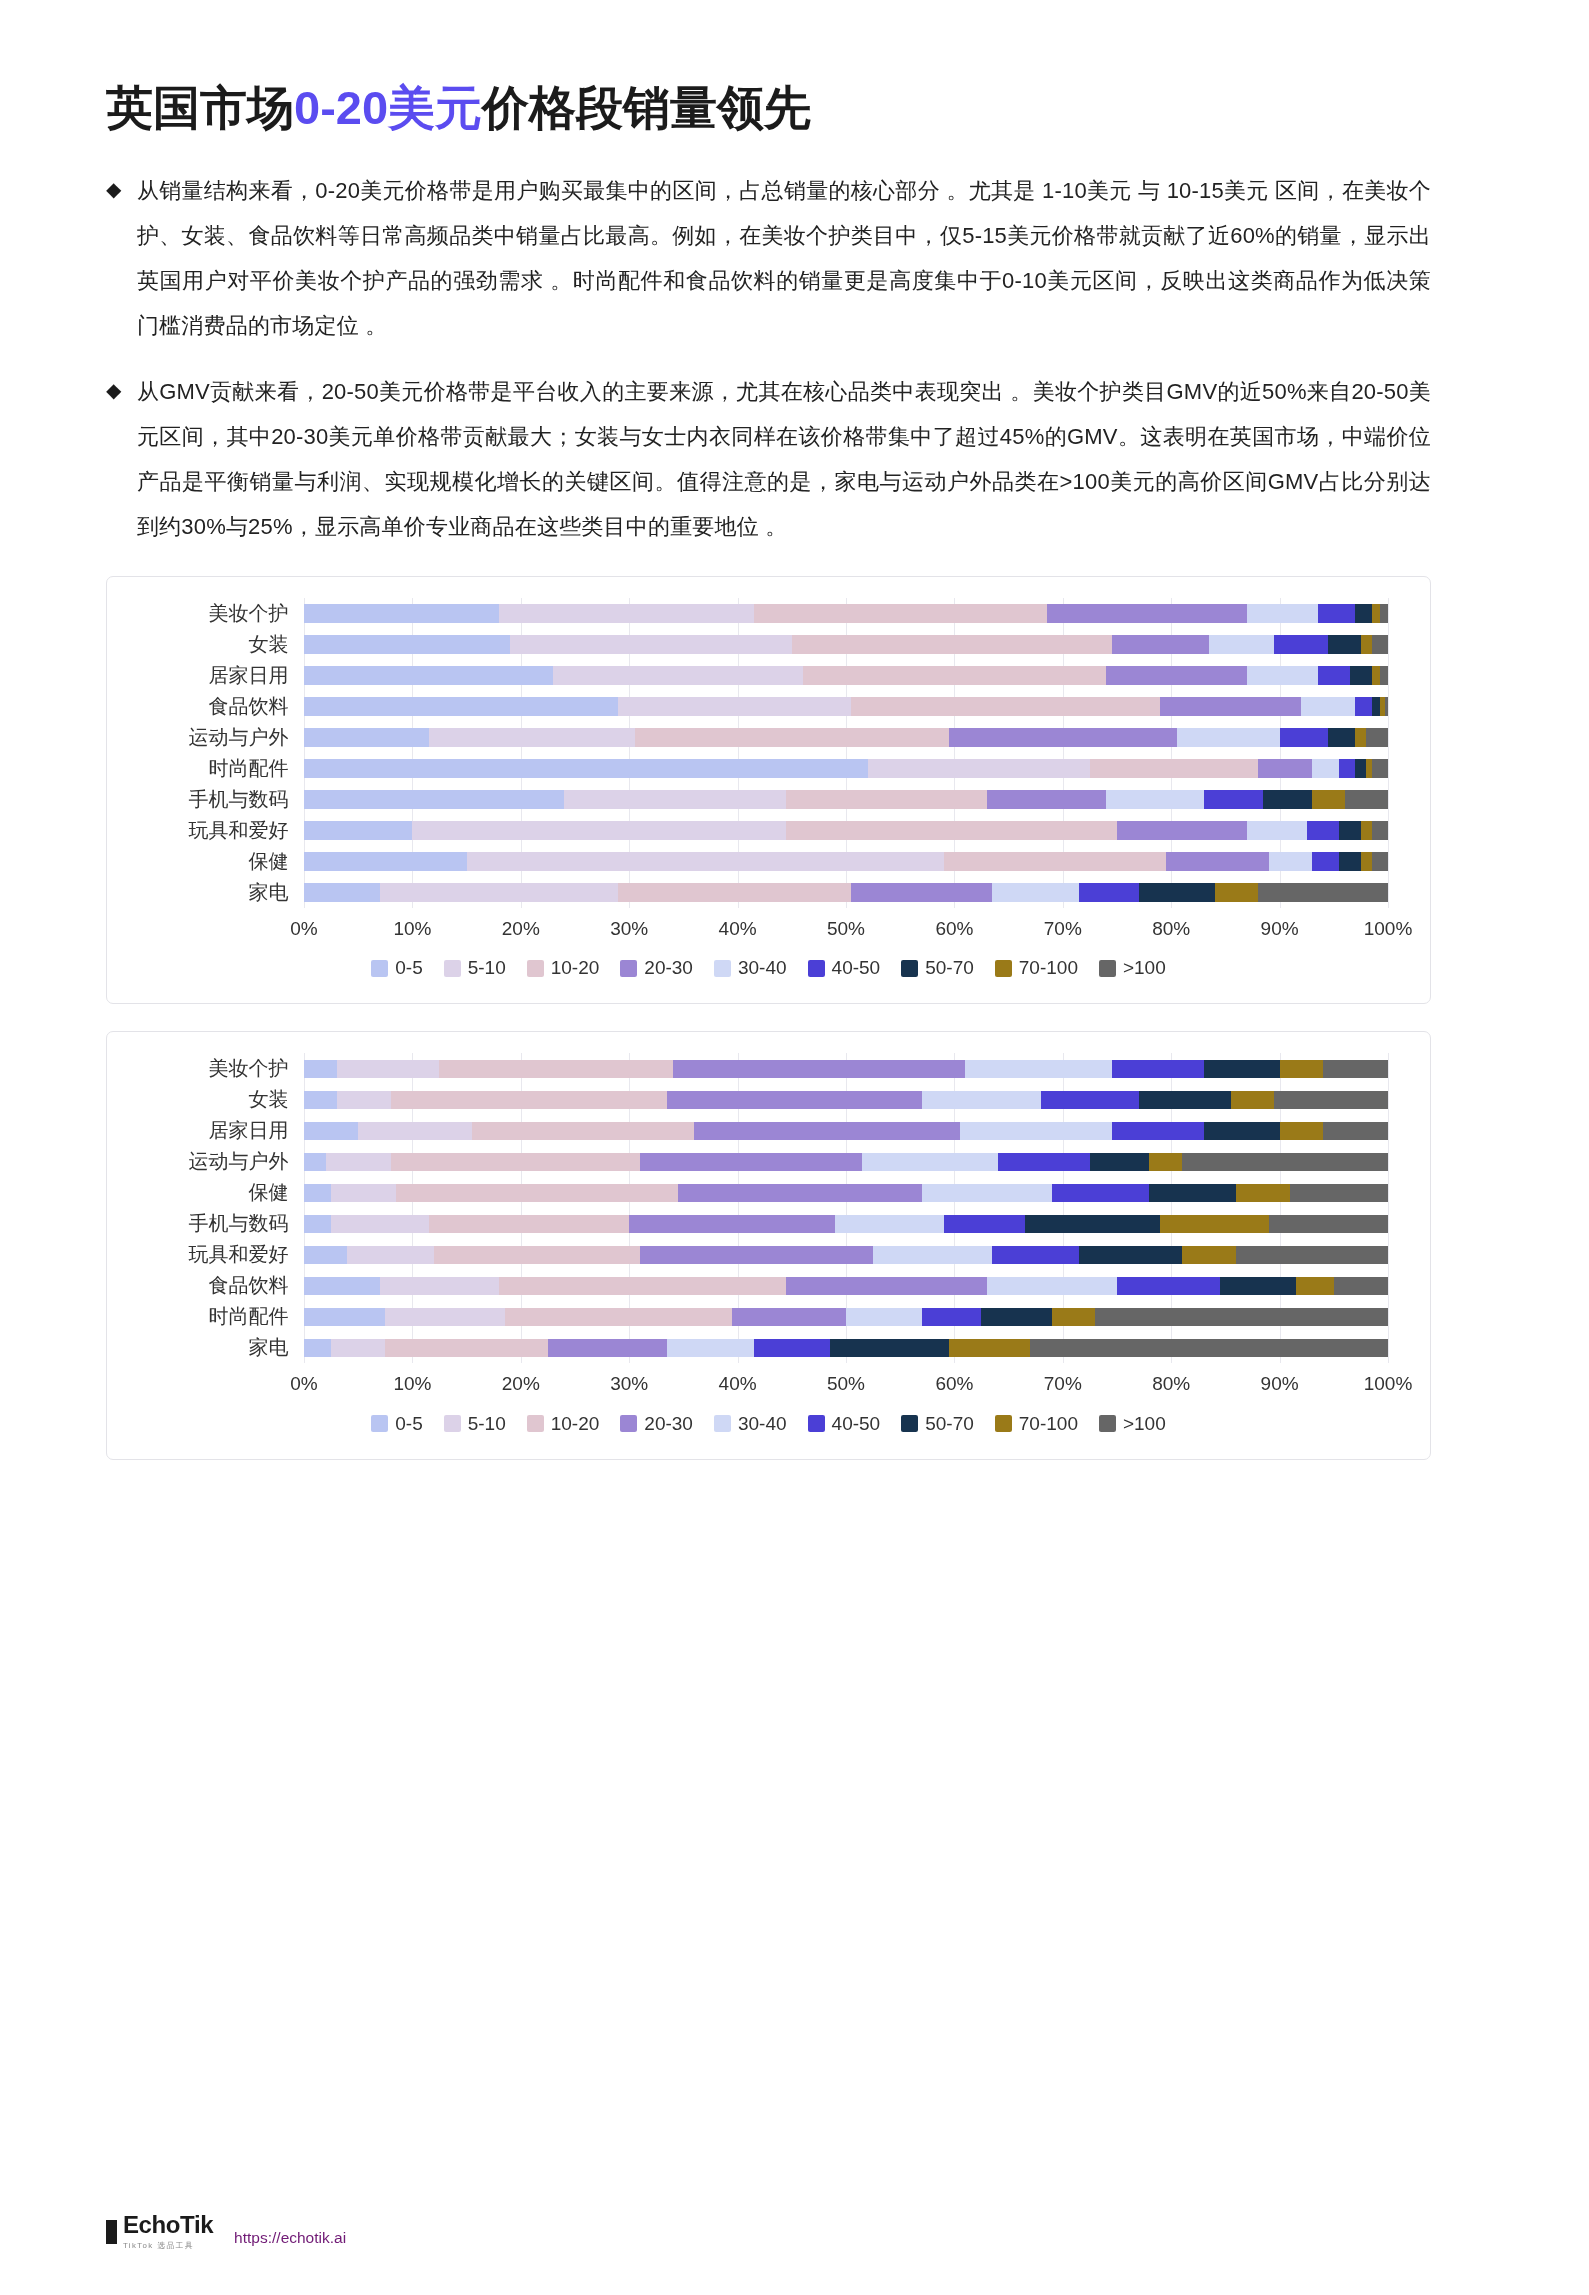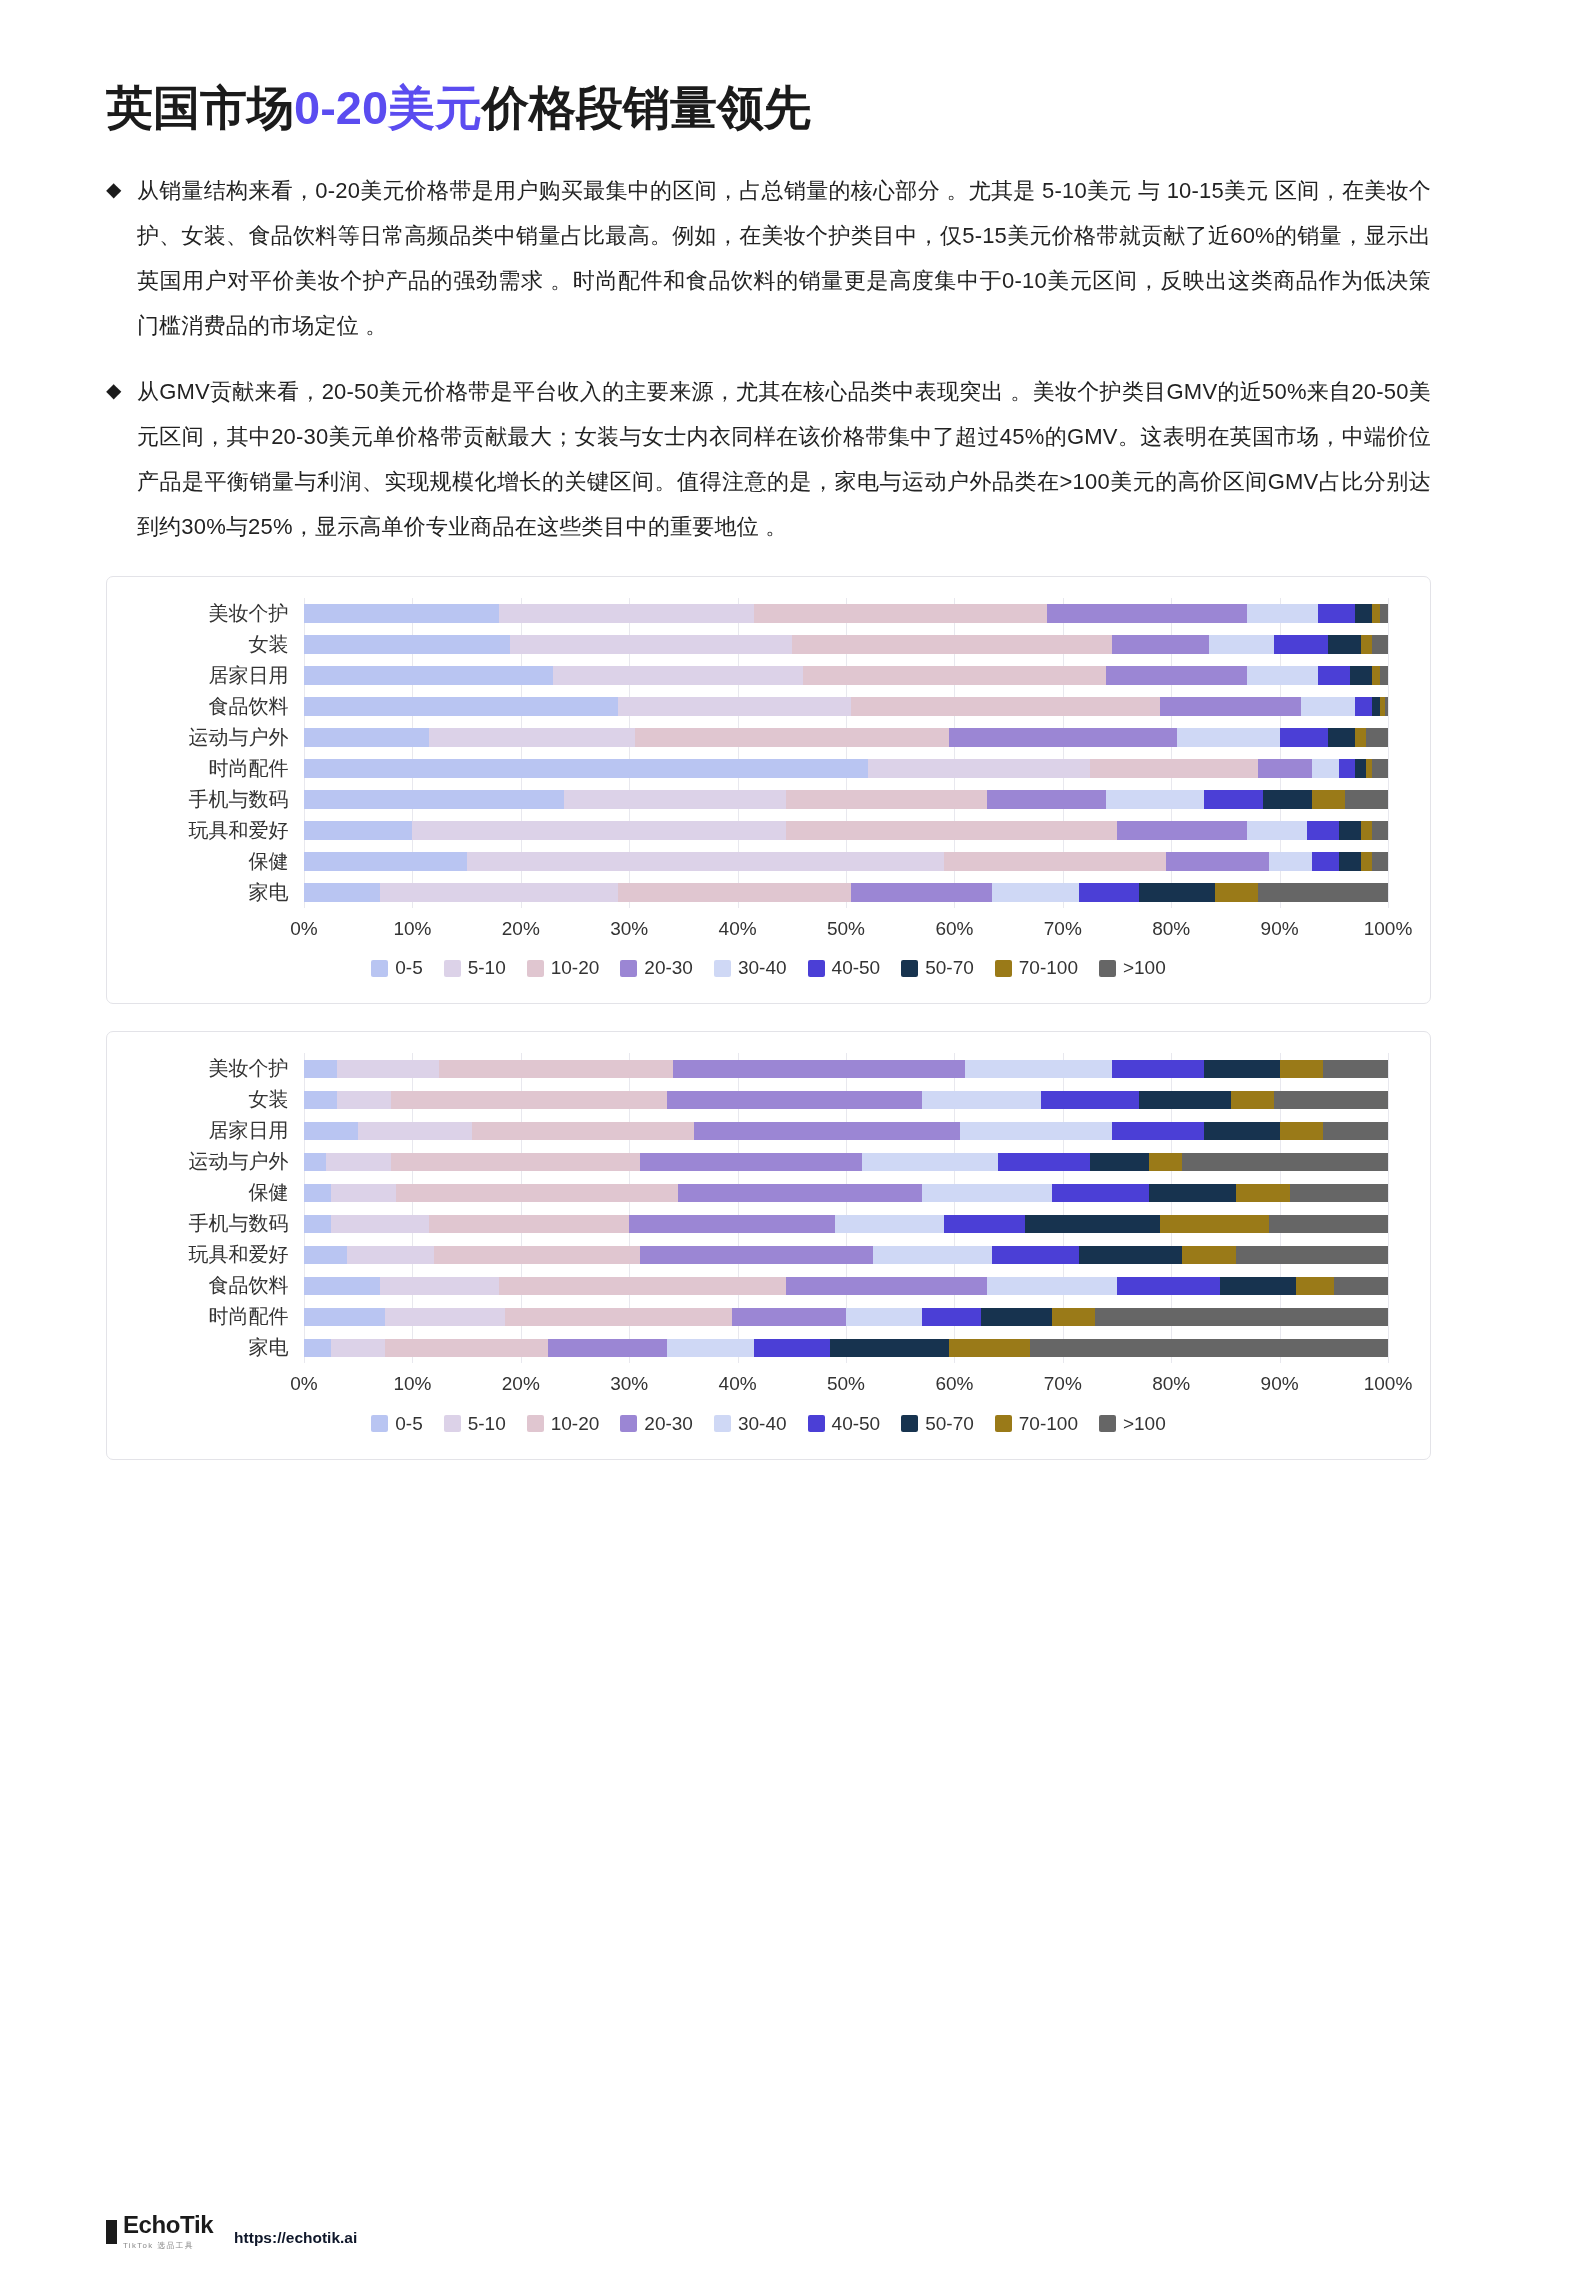--- a/index.html
+++ b/index.html
@@ -170,40 +170,39 @@
   }
   .logo-sub {
     font-size: 7.8px;
     color: #888;
     letter-spacing: 1.4px;
     margin-top: 2.8px;
   }
   .logo-stack { display: flex; flex-direction: column; }
   .footer-url {
     font-size: 15.5px;
-    color: #0f172a;
+    color: #701a75;
     padding-bottom: 4.2px;
-    font-weight: bold;
   }
 </style>
 </head>
 <body>
 
 <div class="page">
 
   <div class="title">
     <span class="title-line">
       <span>英国市场</span><span class="hl">0-20美元</span><span>价格段销量领先</span>
     </span>
   </div>
 
   <div class="bullets">
     <div class="bullet">
       <span class="bullet-marker">◆</span>
-      <span class="bullet-text">从销量结构来看，0-20美元价格带是用户购买最集中的区间，占总销量的核心部分 。尤其是 5-10美元 与 10-15美元 区间，在美妆个护、女装、食品饮料等日常高频品类中销量占比最高。例如，在美妆个护类目中，仅5-15美元价格带就贡献了近60%的销量，显示出英国用户对平价美妆个护产品的强劲需求 。时尚配件和食品饮料的销量更是高度集中于0-10美元区间，反映出这类商品作为低决策门槛消费品的市场定位 。</span>
+      <span class="bullet-text">从销量结构来看，0-20美元价格带是用户购买最集中的区间，占总销量的核心部分 。尤其是 1-10美元 与 10-15美元 区间，在美妆个护、女装、食品饮料等日常高频品类中销量占比最高。例如，在美妆个护类目中，仅5-15美元价格带就贡献了近60%的销量，显示出英国用户对平价美妆个护产品的强劲需求 。时尚配件和食品饮料的销量更是高度集中于0-10美元区间，反映出这类商品作为低决策门槛消费品的市场定位 。</span>
     </div>
     <div class="bullet">
       <span class="bullet-marker">◆</span>
       <span class="bullet-text">从GMV贡献来看，20-50美元价格带是平台收入的主要来源，尤其在核心品类中表现突出 。美妆个护类目GMV的近50%来自20-50美元区间，其中20-30美元单价格带贡献最大；女装与女士内衣同样在该价格带集中了超过45%的GMV。这表明在英国市场，中端价位产品是平衡销量与利润、实现规模化增长的关键区间。值得注意的是，家电与运动户外品类在&gt;100美元的高价区间GMV占比分别达到约30%与25%，显示高单价专业商品在这些类目中的重要地位 。</span>
     </div>
   </div>
 
   <div class="card">
     <div class="chart-body">
       <div class="plot-wrap">

